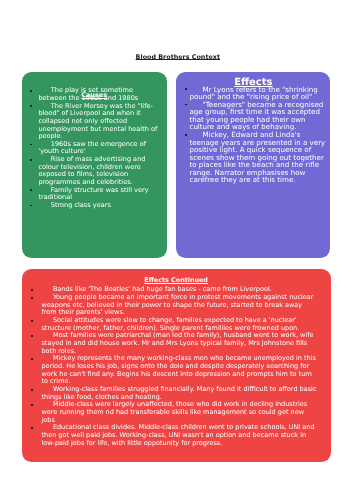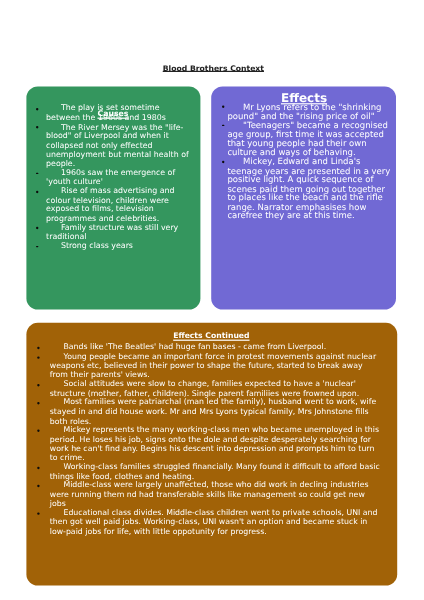--- a/index.html
+++ b/index.html
@@ -14,21 +14,21 @@
 
   .doc-title{
     position:absolute;left:1.3px;top:17.2px;width:353px;text-align:center;
     font-weight:bold;font-size:6.4px;line-height:9px;color:#222222;
     text-decoration:underline;text-underline-offset:0.45px;text-decoration-thickness:0.7px;
   }
 
   .card{position:absolute;border-radius:9.5px;box-sizing:border-box;overflow:hidden;}
   .card-green{left:21.6px;top:36.3px;width:145.1px;height:185.9px;background:#34965E;}
   .card-purple{left:176.3px;top:36.3px;width:154.1px;height:185.9px;background:#7169D4;}
-  .card-red{left:21.6px;top:233.1px;width:309.1px;height:219px;background:#a16207;}
+  .card-red{left:21.6px;top:233.1px;width:309.1px;height:193px;background:#ef4444;}
 
   .card-head{
     position:absolute;left:0;right:0;
     text-align:center;font-weight:bold;color:#ffffff;
     text-decoration:underline;text-underline-offset:0.6px;text-decoration-thickness:0.6px;
   }
 
   ul.bullets{margin:0;padding:0;list-style:none;}
   ul.bullets li{position:relative;color:#ffffff;}
   ul.bullets li .txt{display:block;}
@@ -103,21 +103,21 @@
           <li>
             <span class="bul"></span>
             <span class="txt">Mr Lyons refers to the "shrinking pound" and the "rising price of oil"</span>
           </li>
           <li>
             <span class="bul"></span>
             <span class="txt">"Teenagers" became a recognised age group, first time it was accepted that young people had their own culture and ways of behaving.</span>
           </li>
           <li>
             <span class="bul"></span>
-            <span class="txt">Mickey, Edward and Linda's teenage years are presented in a very positive light. A quick sequence of scenes paid them going out together to places like the beach and the rifle range. Narrator emphasises how carefree they are at this time.</span>
+            <span class="txt">Mickey, Edward and Linda's teenage years are presented in a very positive light. A quick sequence of scenes show them going out together to places like the beach and the rifle range. Narrator emphasises how carefree they are at this time.</span>
           </li>
         </ul>
     </div>
   </div>
 
   <div class="card card-red">
     <div class="card-head">Effects Continued</div>
     <div class="inner">
       <ul class="bullets">
           <li>

